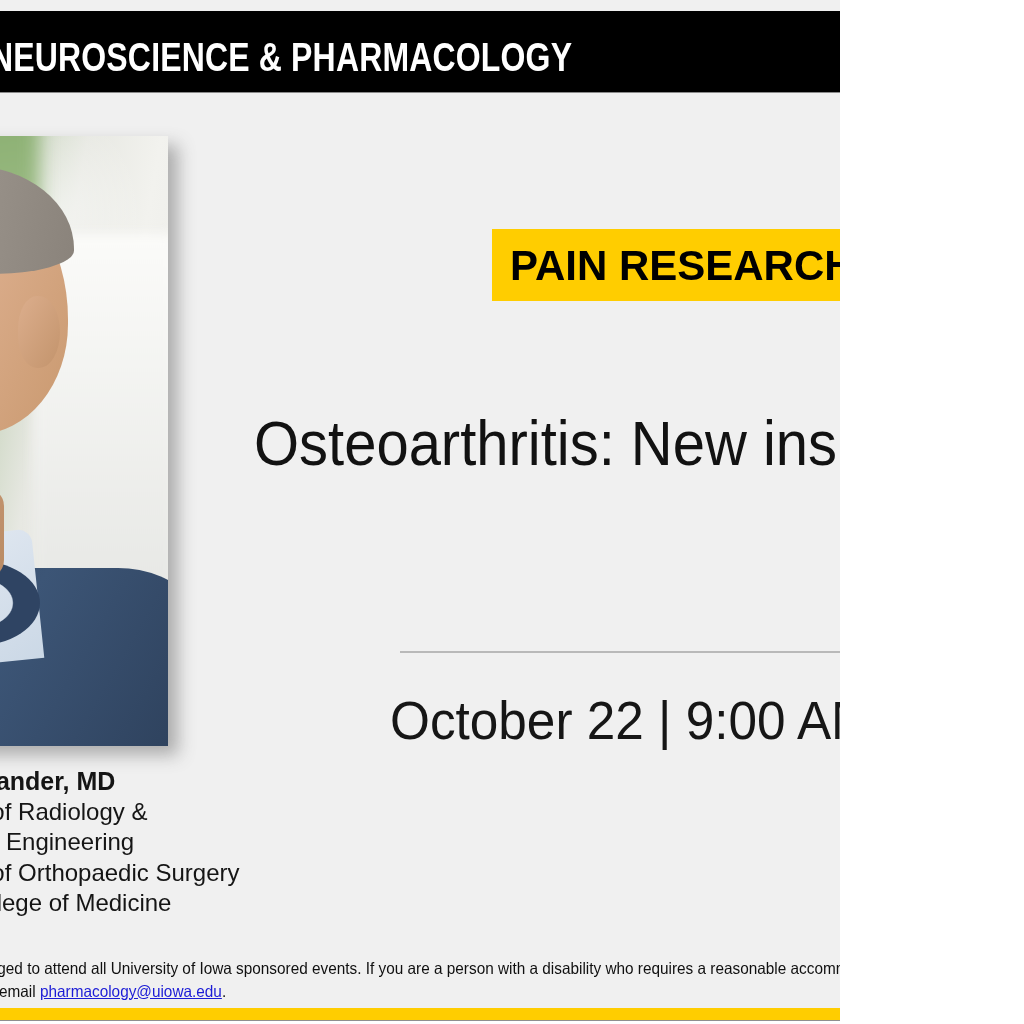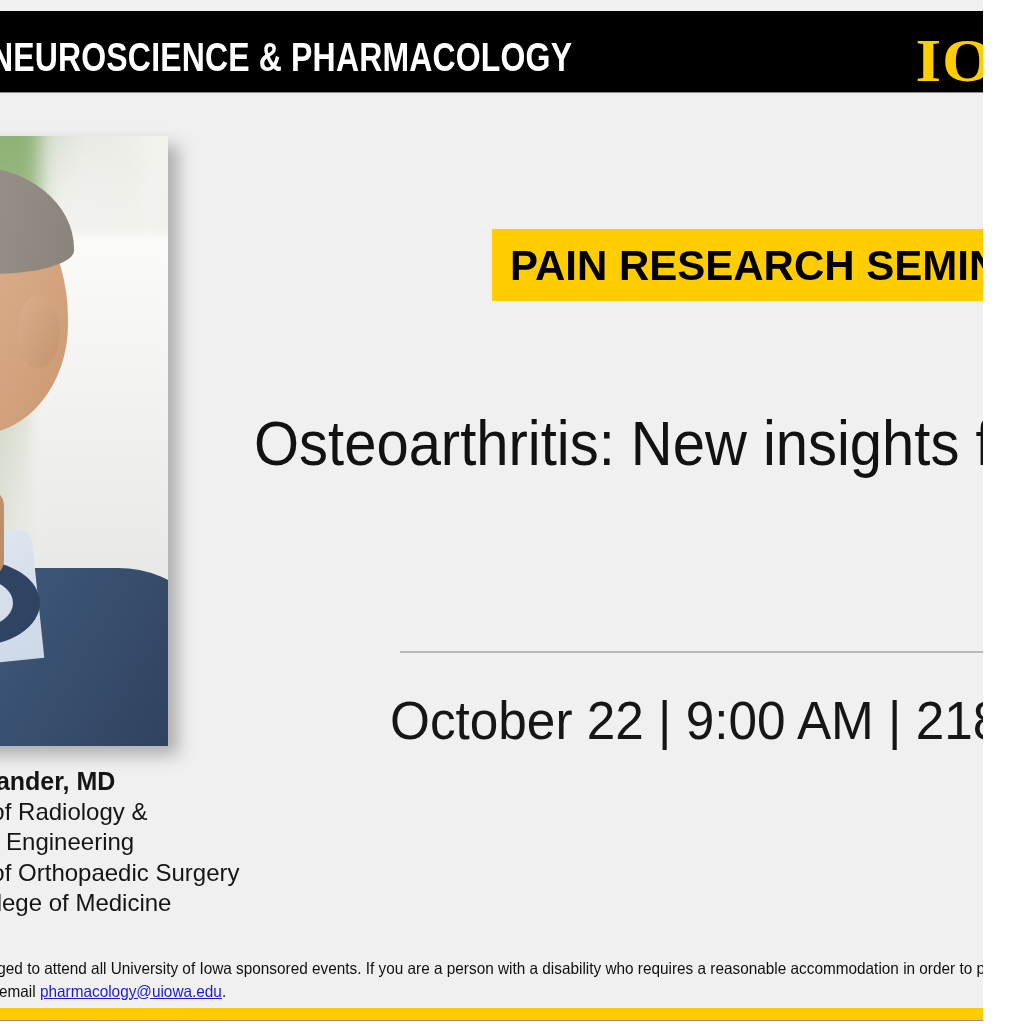--- a/index.html
+++ b/index.html
@@ -9,21 +9,21 @@
   }
   body {
     width: 1024px;
     height: 1024px;
     overflow: hidden;
     font-family: "Liberation Sans", sans-serif;
   }
 
   #slide {
     position: relative;
-    width: 983px;
+    width: 840px;
     height: 1024px;
     background: #f0f0f0;
     overflow: hidden;
   }
 
   
   .top-strip {
     position: absolute;
     left: 0; top: 0;
     width: 1024px; height: 11px;

